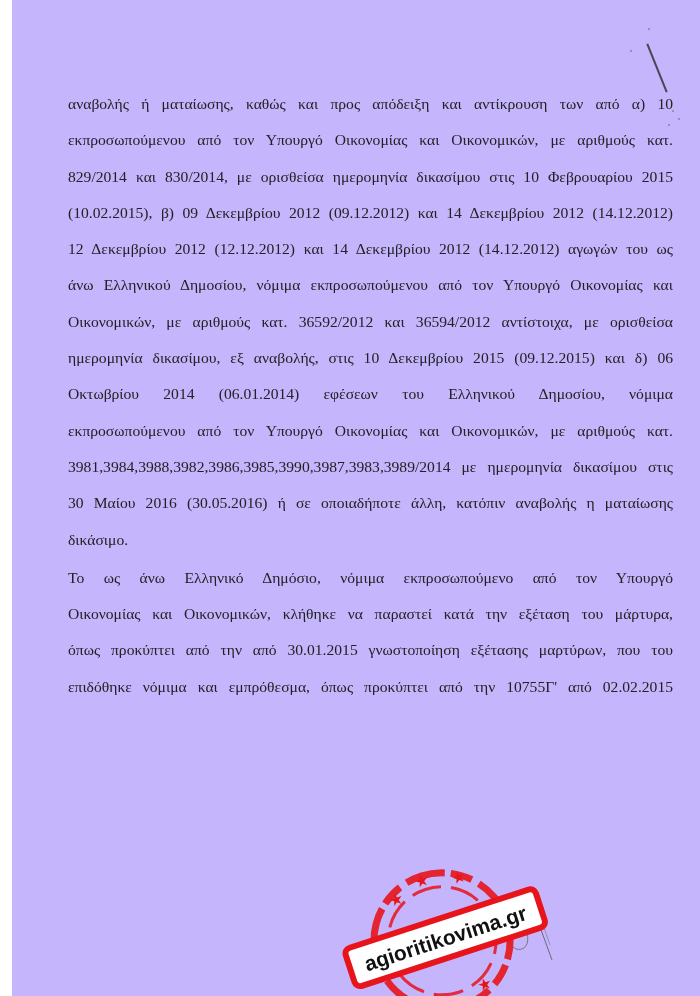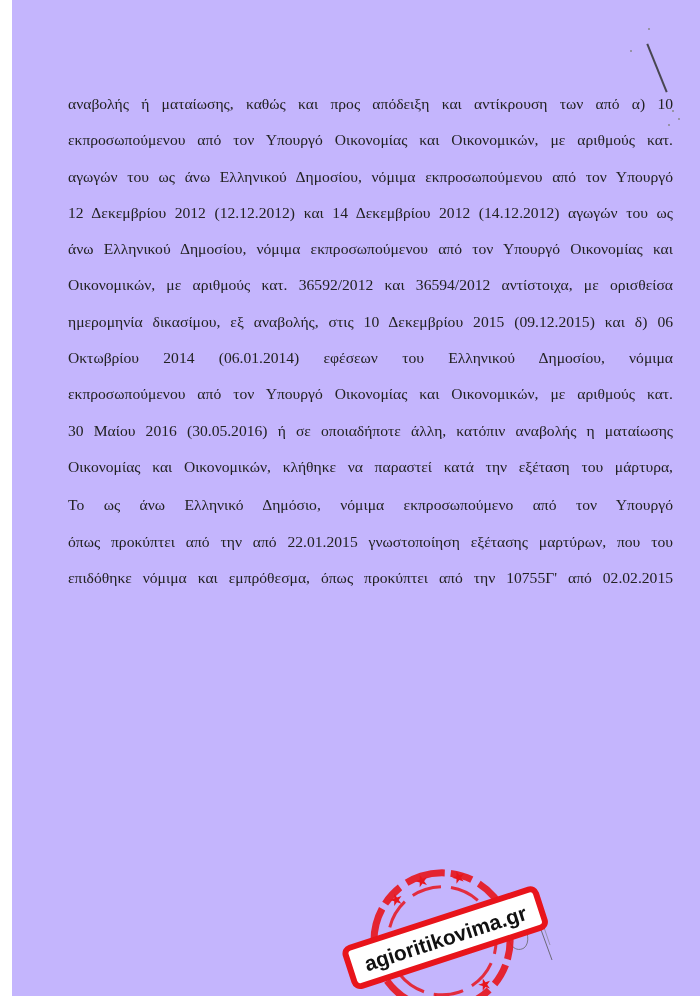--- a/index.html
+++ b/index.html
@@ -38,31 +38,34 @@
   <div class="scan-mark"></div>
   <div class="speck" style="left:636px;top:28px"></div>
   <div class="speck" style="left:660px;top:110px"></div>
   <div class="speck" style="left:666px;top:118px"></div>
   <div class="speck" style="left:656px;top:124px"></div>
   <div class="speck" style="left:618px;top:50px"></div>
 
   <div class="text">
     <span class="line">αναβολής ή ματαίωσης, καθώς και προς απόδειξη και αντίκρουση των από α) 10</span>
     <span class="line">εκπροσωπούμενου από τον Υπουργό Οικονομίας και Οικονομικών, με αριθμούς κατ.</span>
-    <span class="line">αγωγών του ως άνω Ελληνικού Δημοσίου, νόμιμα εκπροσωπούμενου από τον Υπουργό</span>
+    <span class="line">829/2014 και 830/2014, με ορισθείσα ημερομηνία δικασίμου στις  10 Φεβρουαρίου 2015</span>
+    <span class="line">(10.02.2015), β) 09 Δεκεμβρίου 2012 (09.12.2012) και 14 Δεκεμβρίου 2012 (14.12.2012)</span>
     <span class="line">12 Δεκεμβρίου 2012  (12.12.2012) και 14 Δεκεμβρίου 2012 (14.12.2012) αγωγών  του ως</span>
     <span class="line">άνω  Ελληνικού Δημοσίου, νόμιμα εκπροσωπούμενου από τον Υπουργό Οικονομίας και</span>
     <span class="line">Οικονομικών, με αριθμούς κατ. 36592/2012 και 36594/2012 αντίστοιχα, με ορισθείσα</span>
     <span class="line">ημερομηνία δικασίμου, εξ αναβολής,  στις 10 Δεκεμβρίου 2015 (09.12.2015) και δ) 06</span>
     <span class="line">Οκτωβρίου 2014 (06.01.2014) εφέσεων του Ελληνικού Δημοσίου, νόμιμα</span>
     <span class="line">εκπροσωπούμενου από τον Υπουργό Οικονομίας και Οικονομικών, με αριθμούς κατ.</span>
+    <span class="line">3981,3984,3988,3982,3986,3985,3990,3987,3983,3989/2014 με ημερομηνία δικασίμου στις</span>
     <span class="line">30 Μαίου 2016 (30.05.2016) ή σε οποιαδήποτε άλλη, κατόπιν αναβολής η ματαίωσης</span>
+    <span class="line last">δικάσιμο.</span>
+    <span class="line" style="margin-top:2px">Το   ως άνω Ελληνικό Δημόσιο, νόμιμα εκπροσωπούμενο από τον Υπουργό</span>
     <span class="line">Οικονομίας και Οικονομικών, κλήθηκε να παραστεί κατά την εξέταση του μάρτυρα,</span>
-    <span class="line" style="margin-top:2px">Το   ως άνω Ελληνικό Δημόσιο, νόμιμα εκπροσωπούμενο από τον Υπουργό</span>
-    <span class="line">όπως προκύπτει  από την από 22.01.2015 γνωστοποίηση εξέτασης μαρτύρων, που του</span>
+    <span class="line">όπως προκύπτει  από την από 30.01.2015 γνωστοποίηση εξέτασης μαρτύρων, που του</span>
     <span class="line">επιδόθηκε νόμιμα  και εμπρόθεσμα, όπως προκύπτει από την 10755Γ' από 02.02.2015</span>
   </div>
 
   <svg class="signature" viewBox="0 0 60 70">
     <path d="M10 20 C 0 35, 10 55, 22 48 C 32 40, 20 15, 12 22" fill="none" stroke="#666" stroke-width="0.8"></path>
     <path d="M30 5 L 50 60" fill="none" stroke="#555" stroke-width="0.8"></path>
     <path d="M36 10 L 48 45" fill="none" stroke="#777" stroke-width="0.6"></path>
   </svg>
 
   <svg class="stamp" viewBox="0 0 240 160">

